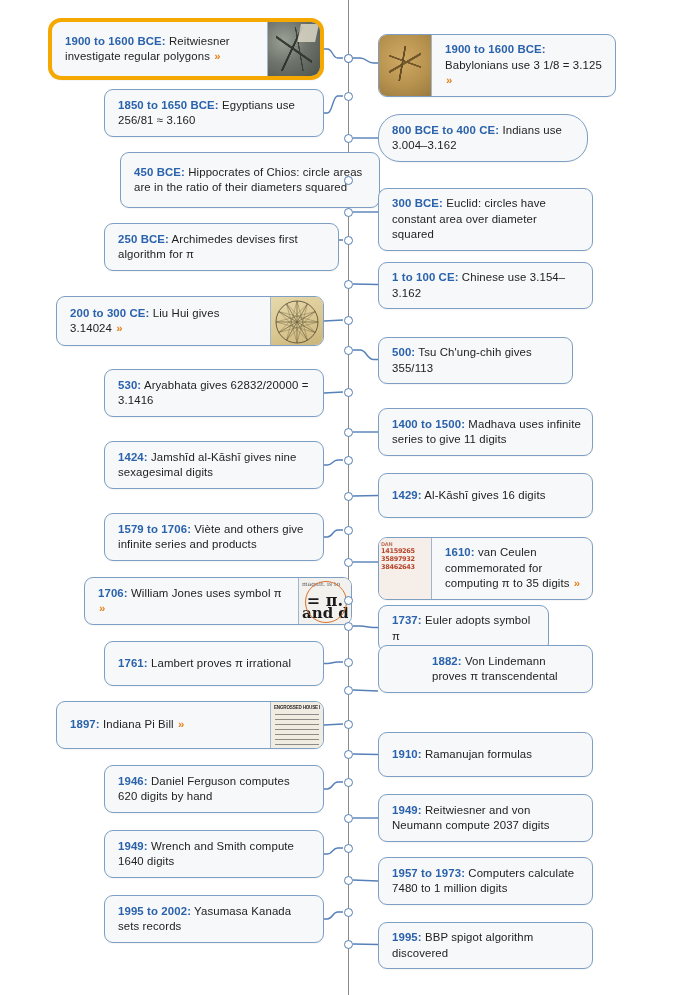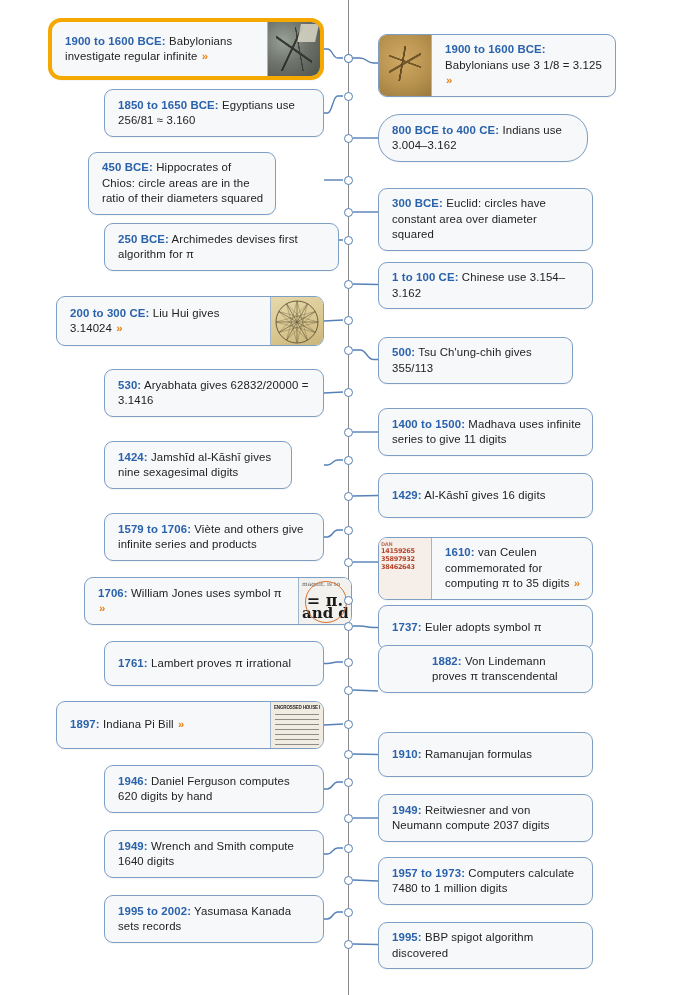--- a/index.html
+++ b/index.html
@@ -301,41 +301,41 @@
       <div class="node" style="left: 348px; top: 782px;"></div>
       <div class="node" style="left: 348px; top: 818px;"></div>
       <div class="node" style="left: 348px; top: 848px;"></div>
       <div class="node" style="left: 348px; top: 880px;"></div>
       <div class="node" style="left: 348px; top: 912px;"></div>
       <div class="node" style="left: 348px; top: 944px;"></div>
     </div>
   <div id="cards">
       <div class="card highlight" id="card-babylonians-polygons" style="left: 48px; top: 18px; width: 276px; min-height: 62px;">
         <div class="body">
-          <div class="text"><span class="date">1900 to 1600 BCE:</span><span> Babylonians investigate regular infinite </span><span class="more">»</span></div>
+          <div class="text"><span class="date">1900 to 1600 BCE:</span><span> Reitwiesner investigate regular polygons </span><span class="more">»</span></div>
         </div>
         <div class="thumb right thumb-tablet"></div>
       </div>
       <div class="card" id="card-babylonians-3-125" style="left: 378px; top: 34px; width: 238px; min-height: 58px;">
         <div class="thumb left thumb-cuneiform"></div>
         <div class="body">
           <div class="text"><span class="date">1900 to 1600 BCE:</span><span> Babylonians use 3 1/8 = 3.125 </span><span class="more">»</span></div>
         </div>
       </div>
       <div class="card" id="card-egyptians-256-81" style="left: 104px; top: 89px; width: 220px; min-height: 48px;">
         <div class="body">
           <div class="text"><span class="date">1850 to 1650 BCE:</span><span> Egyptians use 256/81 ≈ 3.160</span></div>
         </div>
       </div>
       <div class="card" id="card-indians-range" style="left: 378px; top: 114px; width: 210px; min-height: 48px; border-radius: 22px;">
         <div class="body">
           <div class="text"><span class="date">800 BCE to 400 CE:</span><span> Indians use 3.004–3.162</span></div>
         </div>
       </div>
-      <div class="card" id="card-hippocrates-chios" style="left: 88px; top: 152px; width: 188px; min-height: 56px;">
+      <div class="card" id="card-hippocrates-chios" style="left: 120px; top: 152px; width: 260px; min-height: 56px;">
         <div class="body">
           <div class="text"><span class="date">450 BCE:</span><span> Hippocrates of Chios: circle areas are in the ratio of their diameters squared</span></div>
         </div>
       </div>
       <div class="card" id="card-euclid-circles" style="left: 378px; top: 188px; width: 215px; min-height: 48px;">
         <div class="body">
           <div class="text"><span class="date">300 BCE:</span><span> Euclid: circles have constant area over diameter squared</span></div>
         </div>
       </div>
       <div class="card" id="card-archimedes-algorithm" style="left: 104px; top: 223px; width: 235px; min-height: 48px;">
@@ -390,21 +390,21 @@
       <div class="card" id="card-aryabhata" style="left: 104px; top: 369px; width: 220px; min-height: 48px;">
         <div class="body">
           <div class="text"><span class="date">530:</span><span> Aryabhata gives 62832/20000 = 3.1416</span></div>
         </div>
       </div>
       <div class="card" id="card-madhava-series" style="left: 378px; top: 408px; width: 215px; min-height: 48px; justify-content: flex-end;">
         <div class="body">
           <div class="text"><span class="date">1400 to 1500:</span><span> Madhava uses infinite series to give 11 digits</span></div>
         </div>
       </div>
-      <div class="card" id="card-jamshid-al-kashi" style="left: 104px; top: 441px; width: 188px; min-height: 48px;">
+      <div class="card" id="card-jamshid-al-kashi" style="left: 104px; top: 441px; width: 220px; min-height: 48px;">
         <div class="body">
           <div class="text"><span class="date">1424:</span><span> Jamshīd al-Kāshī gives nine sexagesimal digits</span></div>
         </div>
       </div>
       <div class="card" id="card-al-kashi-16-digits" style="left: 378px; top: 473px; width: 215px; min-height: 45px;">
         <div class="body">
           <div class="text"><span class="date">1429:</span><span> Al-Kāshī gives 16 digits</span></div>
         </div>
       </div>
       <div class="card" id="card-viete-series" style="left: 104px; top: 513px; width: 220px; min-height: 48px;">
@@ -427,21 +427,21 @@
         <div class="body">
           <div class="text"><span class="date">1706:</span><span> William Jones uses symbol π </span><span class="more">»</span></div>
         </div>
         <div class="thumb right thumb-jones">
           <div class="l1">magnit. is to</div>
           <div class="glyph">= π.</div>
           <div class="l3">and d</div>
           <div class="ring"></div>
         </div>
       </div>
-      <div class="card" id="card-euler-symbol" style="left: 378px; top: 605px; width: 215px; min-height: 45px;">
+      <div class="card" id="card-euler-symbol" style="left: 378px; top: 605px; width: 171px; min-height: 45px;">
         <div class="body">
           <div class="text"><span class="date">1737:</span><span> Euler adopts symbol π</span></div>
         </div>
       </div>
       <div class="card" id="card-lambert-irrational" style="left: 104px; top: 641px; width: 220px; min-height: 45px;">
         <div class="body">
           <div class="text"><span class="date">1761:</span><span> Lambert proves π irrational</span></div>
         </div>
       </div>
       <div class="card" id="card-lindemann-transcendental" style="left: 378px; top: 645px; width: 215px; min-height: 48px; padding-left: 40px;">

